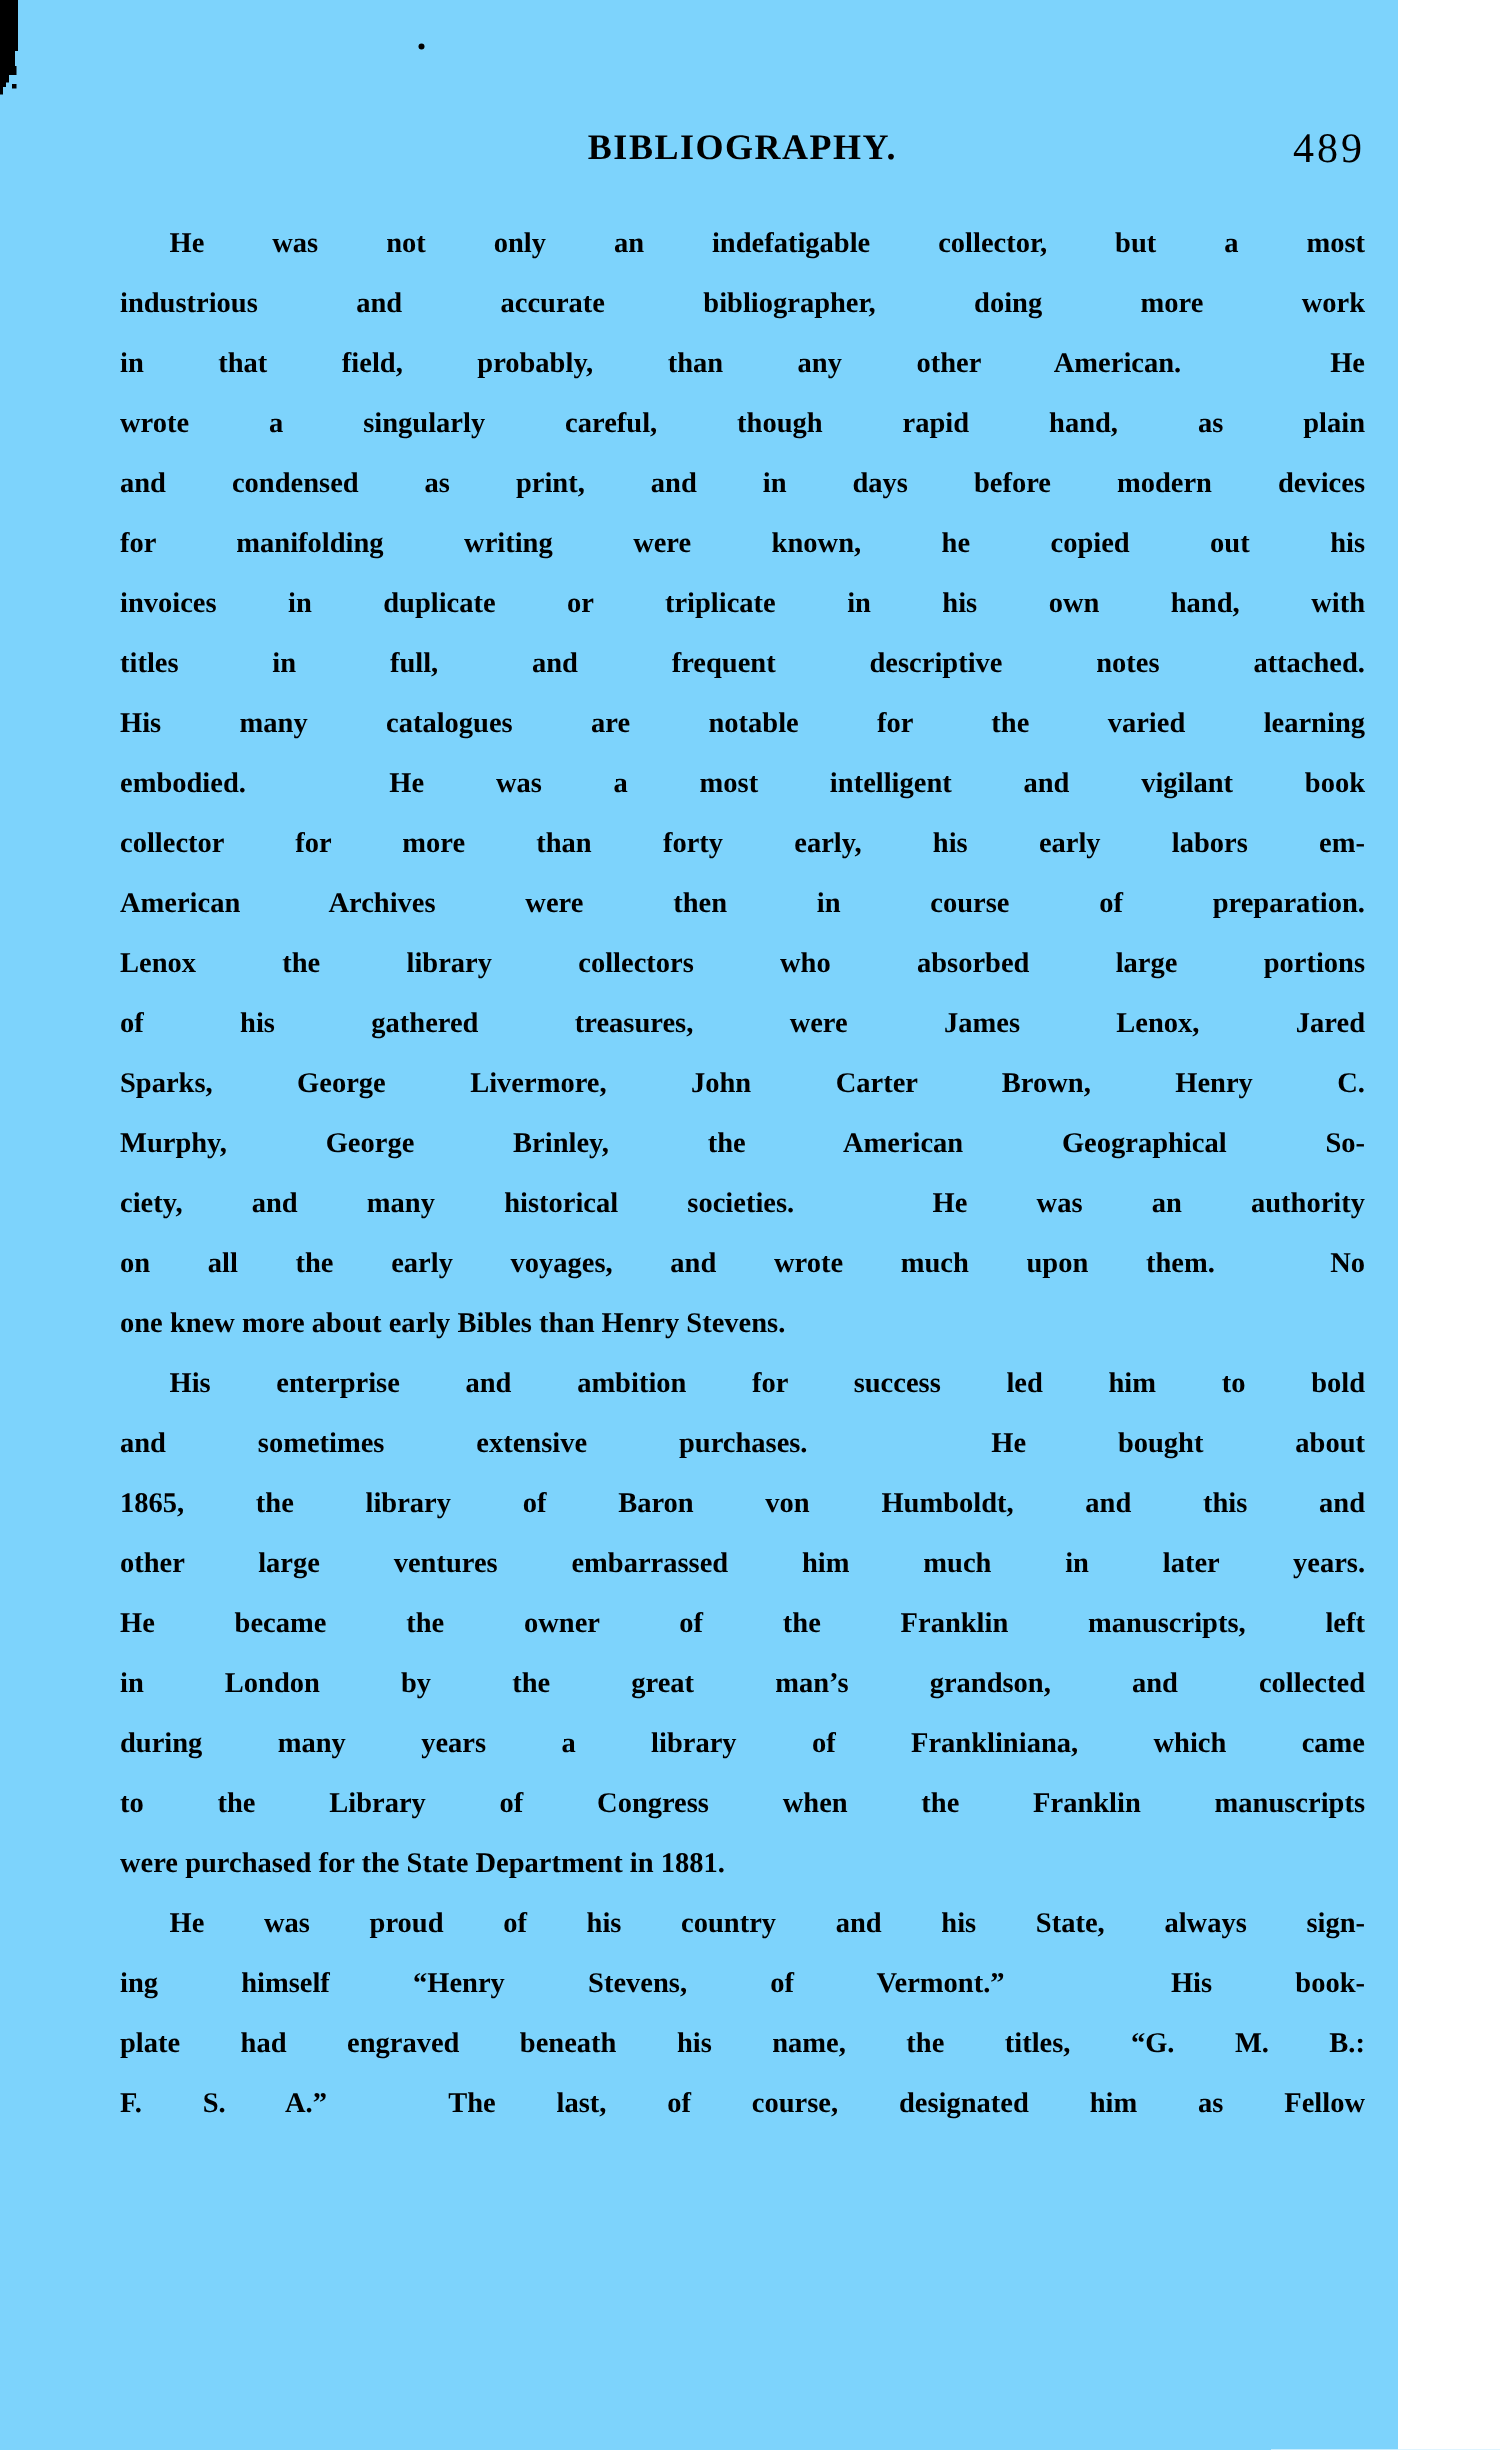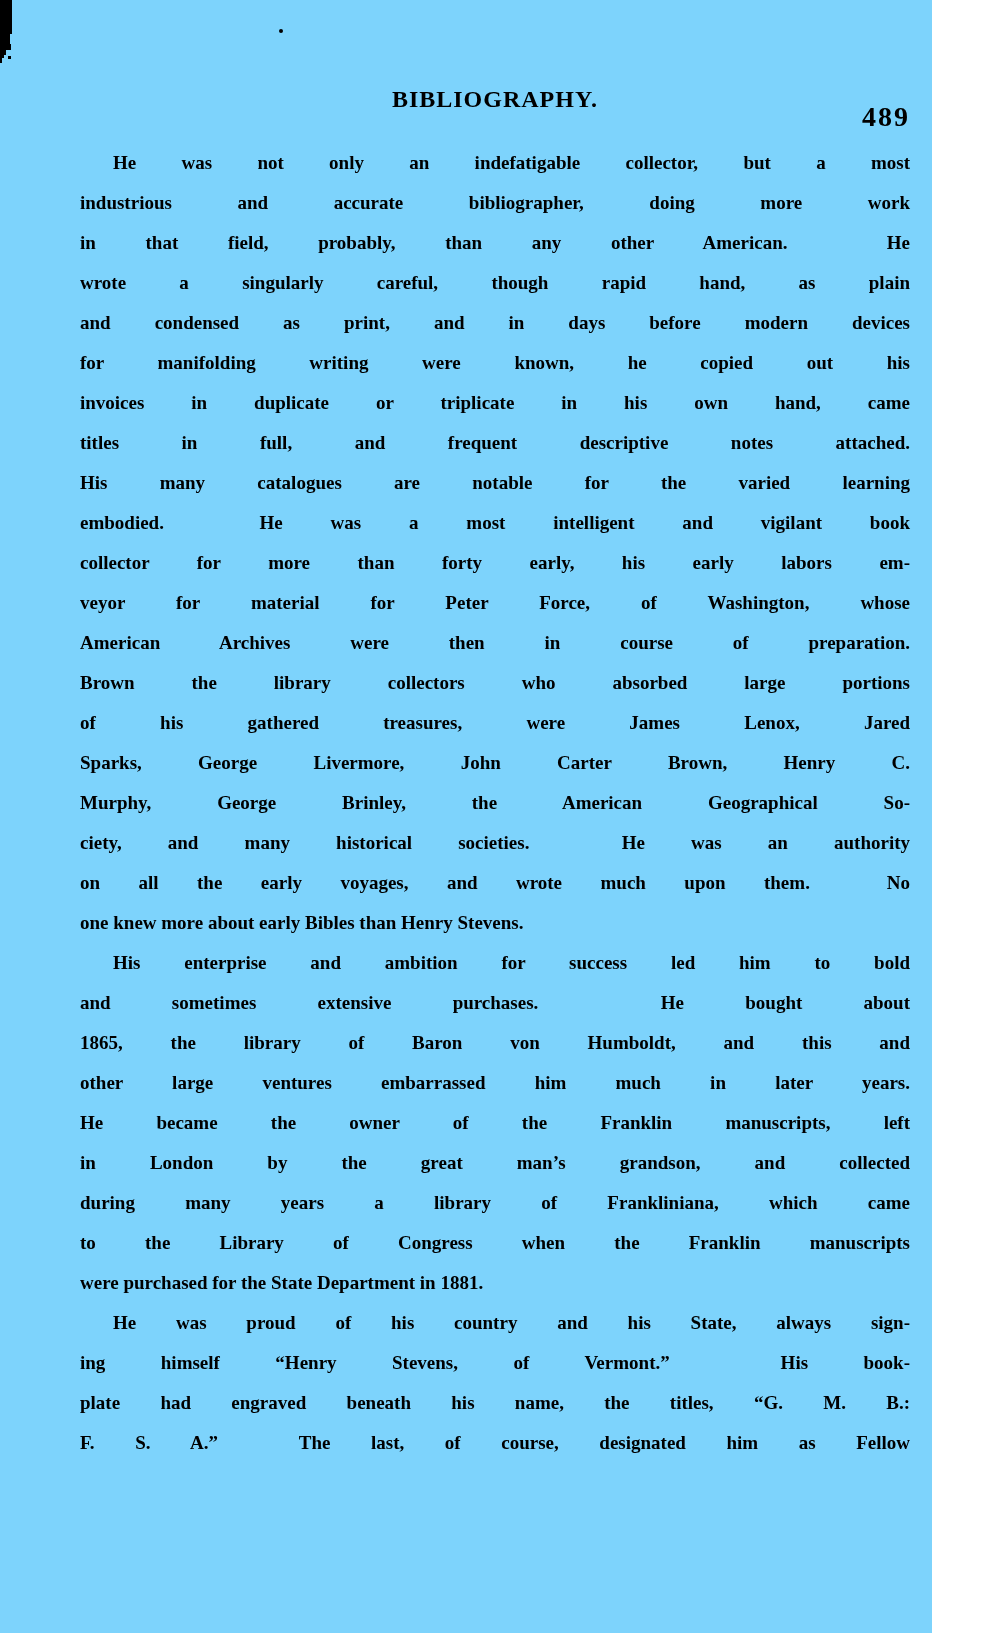--- a/index.html
+++ b/index.html
@@ -39,23 +39,23 @@
     right: 0;
     top: 2px;
     text-align: center;
     font-size: 24px;
     font-weight: bold;
     letter-spacing: 1px;
   }
   .page-number {
     position: absolute;
     right: 0;
-    top: 17px;
+    top: 0;
     font-size: 28px;
-    font-weight: bold;
+    font-weight: normal;
     letter-spacing: 2px;
   }
   .page-body {
     position: absolute;
     top: 143px;
     left: 80px;
     width: 830px;
     font-size: 19px;
     line-height: 40px;
     font-weight: bold;
@@ -89,28 +89,27 @@
   </div>
 
   <div class="page-body">
       <div class="paragraph">
         <div class="line first">He was not only an indefatigable collector, but a most</div>
         <div class="line">industrious and accurate bibliographer, doing more work</div>
         <div class="line">in that field, probably, than any other American.&nbsp; He</div>
         <div class="line">wrote a singularly careful, though rapid hand, as plain</div>
         <div class="line">and condensed as print, and in days before modern devices</div>
         <div class="line">for manifolding writing were known, he copied out his</div>
-        <div class="line">invoices in duplicate or triplicate in his own hand, came</div>
+        <div class="line">invoices in duplicate or triplicate in his own hand, with</div>
         <div class="line">titles in full, and frequent descriptive notes attached.</div>
         <div class="line">His many catalogues are notable for the varied learning</div>
         <div class="line">embodied.&nbsp; He was a most intelligent and vigilant book</div>
         <div class="line">collector for more than forty early, his early labors em-</div>
-        <div class="line">veyor for material for Peter Force, of Washington, whose</div>
         <div class="line">American Archives were then in course of preparation.</div>
-        <div class="line">Brown the library collectors who absorbed large portions</div>
+        <div class="line">Lenox the library collectors who absorbed large portions</div>
         <div class="line">of his gathered treasures, were James Lenox, Jared</div>
         <div class="line">Sparks, George Livermore, John Carter Brown, Henry C.</div>
         <div class="line">Murphy, George Brinley, the American Geographical So-</div>
         <div class="line">ciety, and many historical societies.&nbsp; He was an authority</div>
         <div class="line">on all the early voyages, and wrote much upon them.&nbsp; No</div>
         <div class="line flush">one knew more about early Bibles than Henry Stevens.</div>
       </div>
       <div class="paragraph">
         <div class="line first">His enterprise and ambition for success led him to bold</div>
         <div class="line">and sometimes extensive purchases.&nbsp; He bought about</div>

